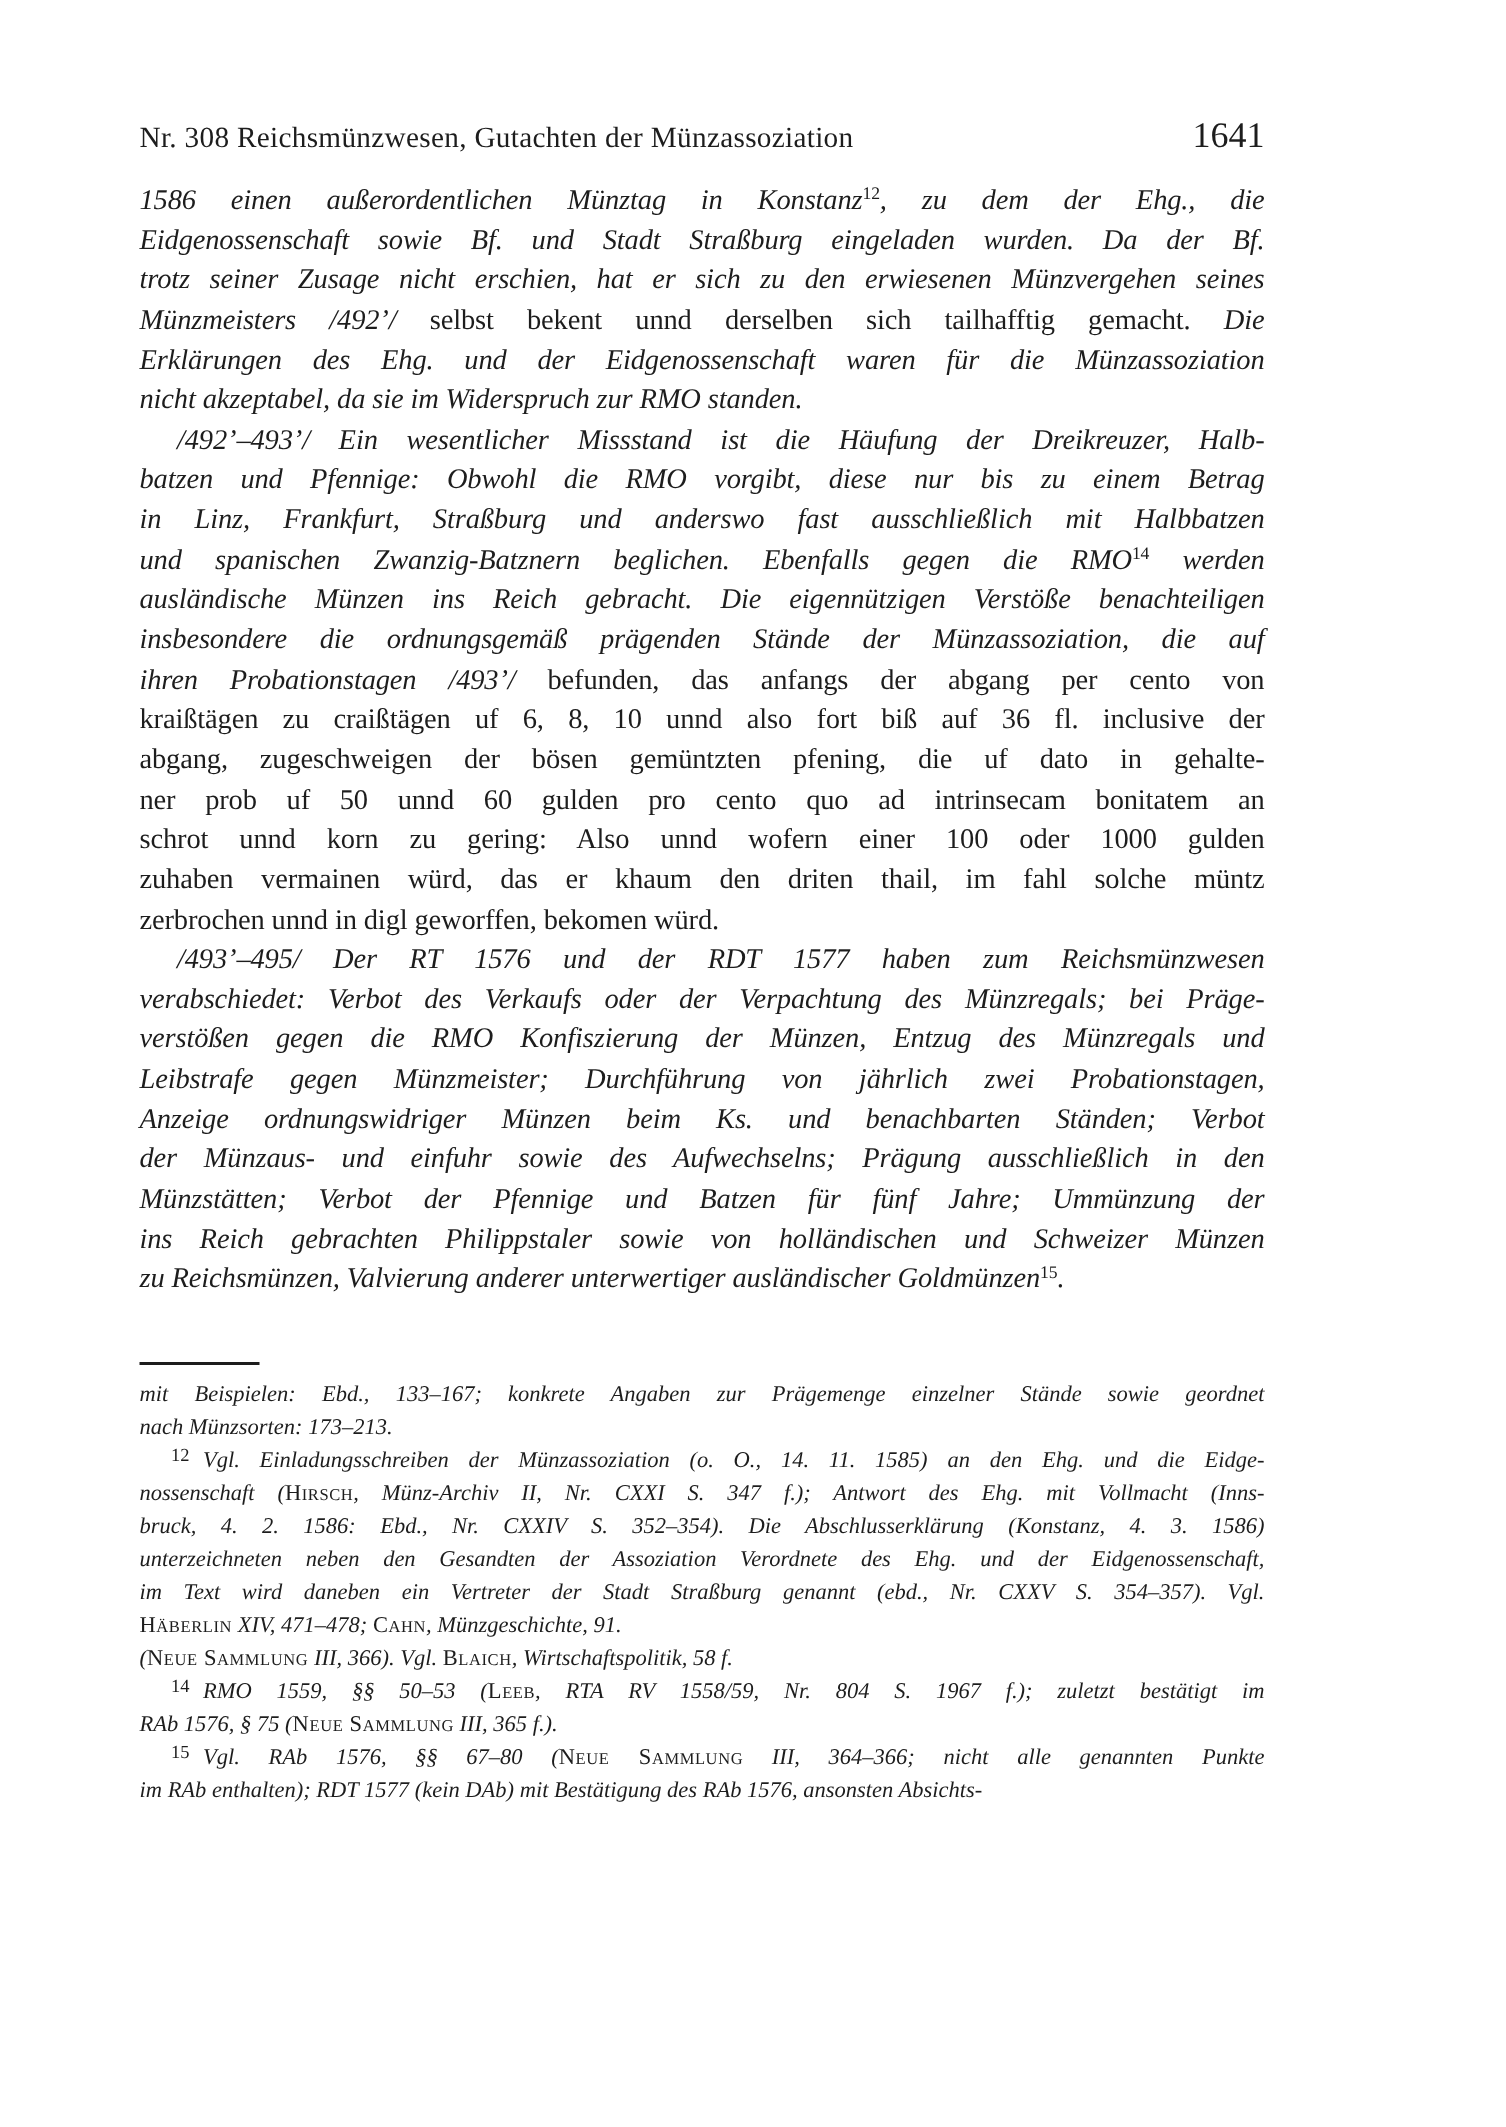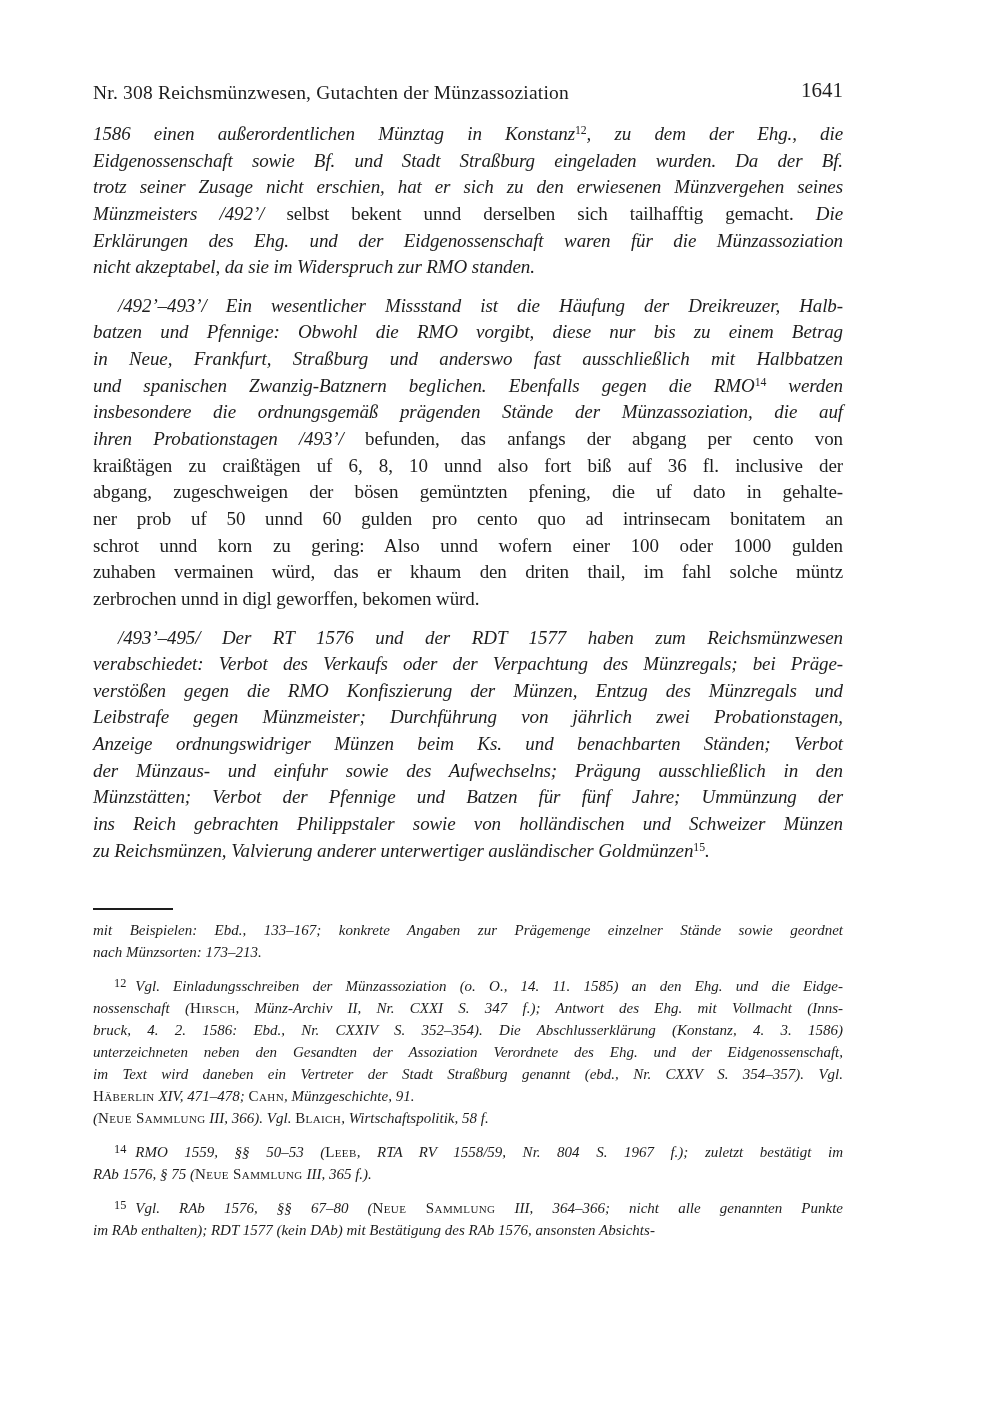--- a/index.html
+++ b/index.html
@@ -25,21 +25,21 @@
     top: 4px;
     text-align: left;
     font-size: 19.5px;
     letter-spacing: 0.2px;
     white-space: nowrap;
   }
   .page-number {
     position: absolute;
     right: 0;
     top: 0;
-    font-size: 21px;
+    font-size: 24px;
   }
   .body-text {
     position: absolute;
     left: 93px;
     top: 121px;
     width: 750px;
     font-size: 19px;
   }
   .body-text .line {
     line-height: 26.65px;
@@ -63,21 +63,21 @@
     width: 750px;
     font-size: 15px;
   }
   .fn-text .line {
     line-height: 22px;
     height: 22px;
     text-align: justify;
     text-align-last: justify;
   }
   .line.end { text-align-last: left; }
-  .line.ind { padding-left: 25px; margin-top: 12px; }
+  .line.ind { padding-left: 25px; }
   .fn-text .line.ind { padding-left: 21px; }
   .s-i { font-style: italic; }
   .s-r { font-style: normal; }
   .s-sc { font-style: normal; font-variant: small-caps; letter-spacing: 0.4px; }
   .s-sup {
     font-style: normal;
     font-size: 0.62em;
     vertical-align: 0.52em;
     line-height: 0;
   }
@@ -101,22 +101,23 @@
 
   <div class="body-text">
       <div class="line"><span class="s-i">1586 einen außerordentlichen Münztag in Konstanz</span><span class="s-sup">12</span><span class="s-i">, zu dem der Ehg., die</span></div>
       <div class="line"><span class="s-i">Eidgenossenschaft sowie Bf. und Stadt Straßburg eingeladen wurden. Da der Bf.</span></div>
       <div class="line"><span class="s-i">trotz seiner Zusage nicht erschien, hat er sich zu den erwiesenen Münzvergehen seines</span></div>
       <div class="line"><span class="s-i">Münzmeisters /492’/ </span><span class="s-r">selbst bekent unnd derselben sich tailhafftig gemacht. </span><span class="s-i">Die</span></div>
       <div class="line"><span class="s-i">Erklärungen des Ehg. und der Eidgenossenschaft waren für die Münzassoziation</span></div>
       <div class="line end"><span class="s-i">nicht akzeptabel, da sie im Widerspruch zur RMO standen.</span></div>
       <div class="line ind"><span class="s-i">/492’–493’/ Ein wesentlicher Missstand ist die Häufung der Dreikreuzer, Halb-</span></div>
       <div class="line"><span class="s-i">batzen und Pfennige: Obwohl die RMO vorgibt, diese nur bis zu einem Betrag</span></div>
-      <div class="line"><span class="s-i">in Neue, Frankfurt, Straßburg und anderswo fast ausschließlich mit Halbbatzen</span></div>
+      <div class="line"><span class="s-i">in Linz, Frankfurt, Straßburg und anderswo fast ausschließlich mit Halbbatzen</span></div>
       <div class="line"><span class="s-i">und spanischen Zwanzig-Batznern beglichen. Ebenfalls gegen die RMO</span><span class="s-sup">14</span><span class="s-i"> werden</span></div>
+      <div class="line"><span class="s-i">ausländische Münzen ins Reich gebracht. Die eigennützigen Verstöße benachteiligen</span></div>
       <div class="line"><span class="s-i">insbesondere die ordnungsgemäß prägenden Stände der Münzassoziation, die auf</span></div>
       <div class="line"><span class="s-i">ihren Probationstagen /493’/ </span><span class="s-r">befunden, das anfangs der abgang per cento von</span></div>
       <div class="line"><span class="s-r">kraißtägen zu craißtägen uf 6, 8, 10 unnd also fort biß auf 36 fl. inclusive der</span></div>
       <div class="line"><span class="s-r">abgang, zugeschweigen der bösen gemüntzten pfening, die uf dato in gehalte-</span></div>
       <div class="line"><span class="s-r">ner prob uf 50 unnd 60 gulden pro cento quo ad intrinsecam bonitatem an</span></div>
       <div class="line"><span class="s-r">schrot unnd korn zu gering: Also unnd wofern einer 100 oder 1000 gulden</span></div>
       <div class="line"><span class="s-r">zuhaben vermainen würd, das er khaum den driten thail, im fahl solche müntz</span></div>
       <div class="line end"><span class="s-r">zerbrochen unnd in digl geworffen, bekomen würd.</span></div>
       <div class="line ind"><span class="s-i">/493’–495/ Der RT 1576 und der RDT 1577 haben zum Reichsmünzwesen</span></div>
       <div class="line"><span class="s-i">verabschiedet: Verbot des Verkaufs oder der Verpachtung des Münzregals; bei Präge-</span></div>

